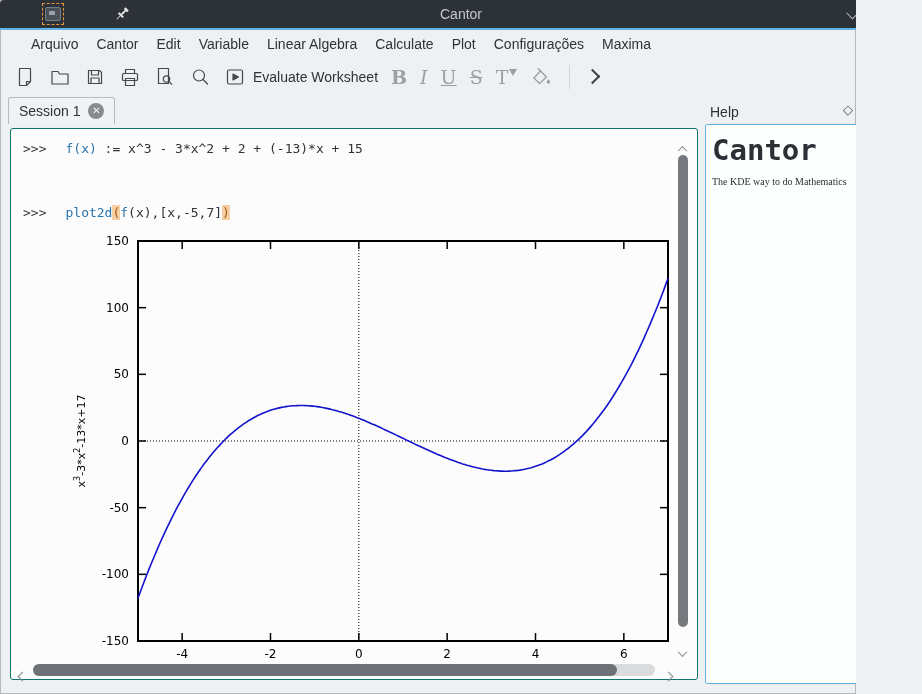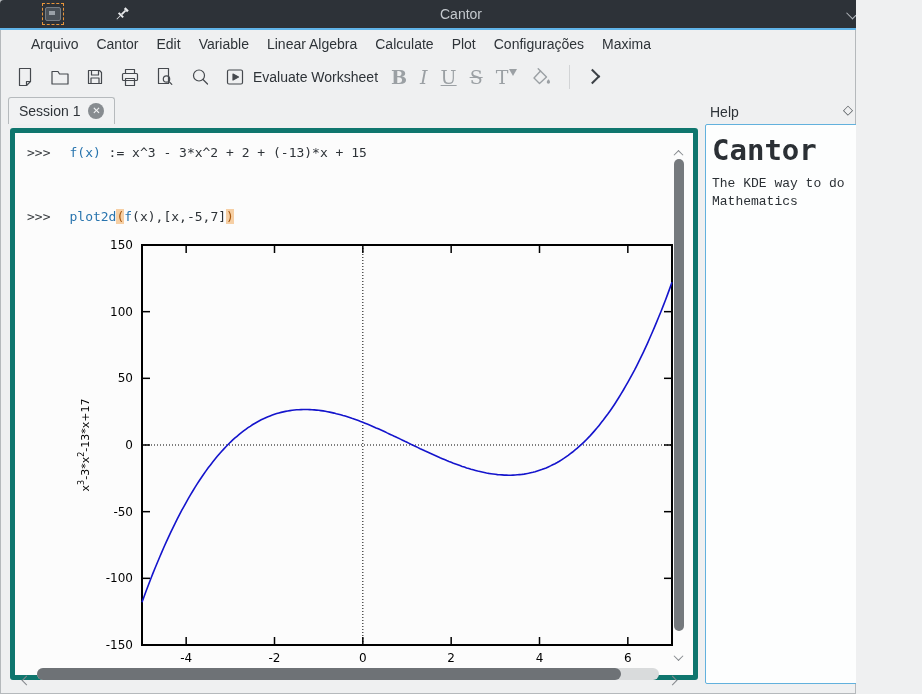--- a/index.html
+++ b/index.html
@@ -42,21 +42,21 @@
   .fmt-wrap{display:flex;align-items:flex-end;}
   .drop{width:0;height:0;border-left:4px solid transparent;border-right:4px solid transparent;border-top:7px solid #9ba0a4;margin:0 0 12px 1px;}
   #overflow-chev{color:#3c4146;width:9px;height:9px;border-width:2px;}
 
   
   #tabbar{position:absolute;left:0;top:96px;width:700px;height:28px;}
   .tab{position:absolute;left:8px;top:1px;height:27px;display:flex;align-items:center;gap:8px;padding:0 10px;background:#f1f2f3;border:1px solid #b6babd;border-bottom:none;border-radius:3px 3px 0 0;box-sizing:border-box;font-size:14px;color:#2e3338;}
   .close-circle{display:inline-block;width:16px;height:16px;border-radius:50%;background:#878c90;color:#f4f5f6;font-size:10px;line-height:16px;text-align:center;}
 
   
-  #worksheet{position:absolute;left:10px;top:128px;width:688px;height:552px;background:#fcfcfc;border:5px solid #0f766e;border-radius:3px;box-sizing:border-box;}
+  #worksheet{position:absolute;left:10px;top:128px;width:688px;height:552px;background:#fcfcfc;border:1px solid #0f766e;border-radius:3px;box-sizing:border-box;}
   .ws-line{position:absolute;left:12px;font-family:"DejaVu Sans Mono",monospace;font-size:13px;white-space:pre;color:#2e3338;}
   #line1{top:12px;}
   #line2{top:76px;}
   .prompt{color:#3a3e42;margin-right:19px;}
   .tk-fn{color:#2874ae;}
   .tk-pl{color:#2e3338;}
   .tk-hl{color:#a8580f;background:#f6cfa4;}
   #formula{position:absolute;left:55px;top:28px;font-family:"DejaVu Serif",serif;font-size:26px;color:#101010;}
   #formula .fvar{font-style:italic;}
   #formula sup{font-size:0.6em;}
@@ -80,21 +80,21 @@
   #vscroll .chev, #hscroll .chev{width:6px;height:6px;border-width:1.4px;}
 
   
   #help-panel{position:absolute;left:705px;top:100px;width:183px;height:586px;}
   #help-header{position:absolute;left:0;top:0;width:100%;height:24px;display:flex;align-items:center;font-size:14px;color:#2e3338;}
   #help-title{margin-left:5px;}
   #help-float{position:absolute;left:138px;top:2px;font-size:13px;color:#4b5054;}
   #help-close{position:absolute;left:160px;top:2px;}
   #help-content{position:absolute;left:0;top:24px;width:181px;height:560px;background:#fdfefe;border:1px solid #62b1dd;border-radius:2px;box-sizing:border-box;}
   #help-heading{font-family:"DejaVu Sans Mono",monospace;font-weight:bold;font-size:29px;color:#2b3035;padding:8px 0 0 6px;}
-  #help-body{font-family:Liberation Mono, monospace;font-size:13px;color:#2b3035;padding:8px 0 0 6px;width:158px;line-height:1.35;}
+  #help-body{font-family:Liberation Serif, serif;font-size:10px;color:#2b3035;padding:8px 0 0 6px;width:158px;line-height:1.35;}
 
   
   .vtab{position:absolute;left:893px;width:24px;writing-mode:vertical-rl;display:flex;align-items:center;justify-content:center;font-size:13px;border-radius:3px;box-sizing:border-box;}
   #side-tab-help{top:102px;height:62px;background:#f5f6f6;border:1px solid #bcbfc1;color:#4b5054;}
   #side-tab-vm{top:169px;height:140px;background:#bdbfc1;color:#45494d;}
 
   .icon-stroke{stroke:#45494e;fill:none;stroke-width:1.2;stroke-linejoin:round;stroke-linecap:round;}
   .icon-gray{stroke:#9ba0a4;fill:none;stroke-width:1.4;stroke-linejoin:round;stroke-linecap:round;}
 </style>
 </head>

